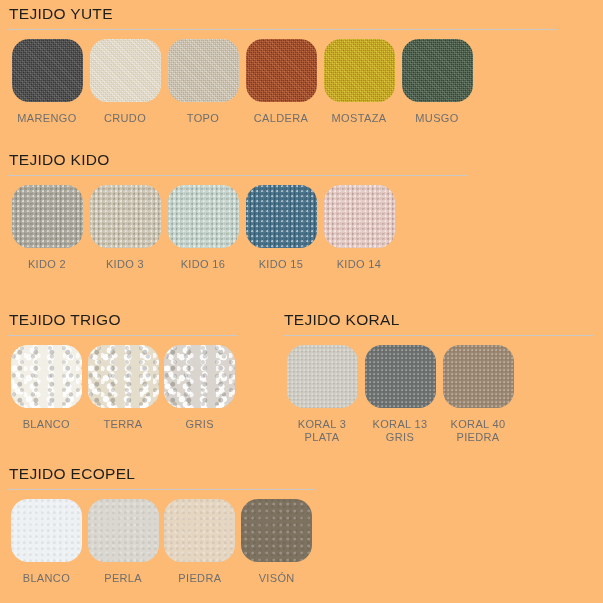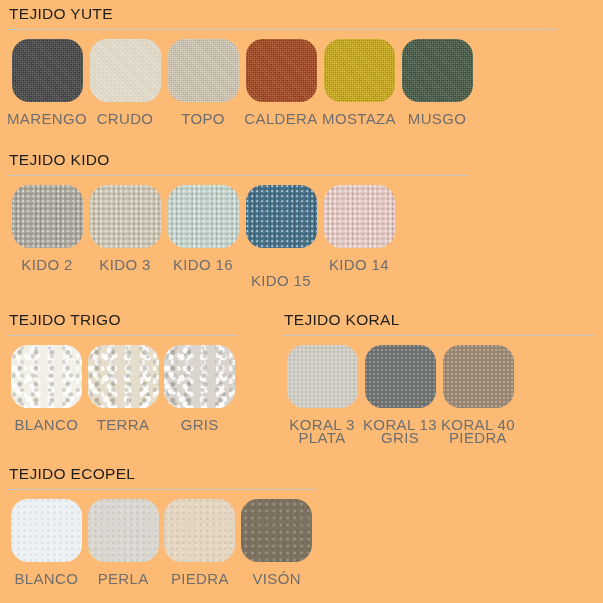--- a/index.html
+++ b/index.html
@@ -147,21 +147,21 @@
     inset: 0;
     pointer-events: none;
     background-image:
       radial-gradient(circle at 22% 28%, rgba(0,0,0,0.06) 1.1px, transparent 1.8px),
       radial-gradient(circle at 68% 72%, rgba(255,255,255,0.22) 1.1px, transparent 1.8px);
     background-size: 6px 6px, 7px 7px;
   }
 
   .swatch-label {
     margin-top: 10px;
-    font-size: 15px;
+    font-size: 11px;
     letter-spacing: 0.35px;
     color: #6e6e6e;
     text-align: center;
     line-height: 13px;
     white-space: pre-line;
     font-weight: 400;
   }
 </style>
 </head>
 <body>
@@ -208,21 +208,21 @@
         <div class="swatch-label">KIDO 2</div>
       </div>
       <div class="swatch-cell" style="width:78px;">
         <div class="swatch tex-knit" style="background-color:#cbc4b1;"></div>
         <div class="swatch-label">KIDO 3</div>
       </div>
       <div class="swatch-cell" style="width:78px;">
         <div class="swatch tex-knit" style="background-color:#c2d3cb;"></div>
         <div class="swatch-label">KIDO 16</div>
       </div>
-      <div class="swatch-cell" style="width:78px;gap:16px;">
+      <div class="swatch-cell" style="width:78px;">
         <div class="swatch tex-knit" style="background-color:#3e6b85;"></div>
         <div class="swatch-label">KIDO 15</div>
       </div>
       <div class="swatch-cell" style="width:78px;">
         <div class="swatch tex-knit" style="background-color:#e5c8c2;"></div>
         <div class="swatch-label">KIDO 14</div>
       </div>
     </div>
   </div>
 

